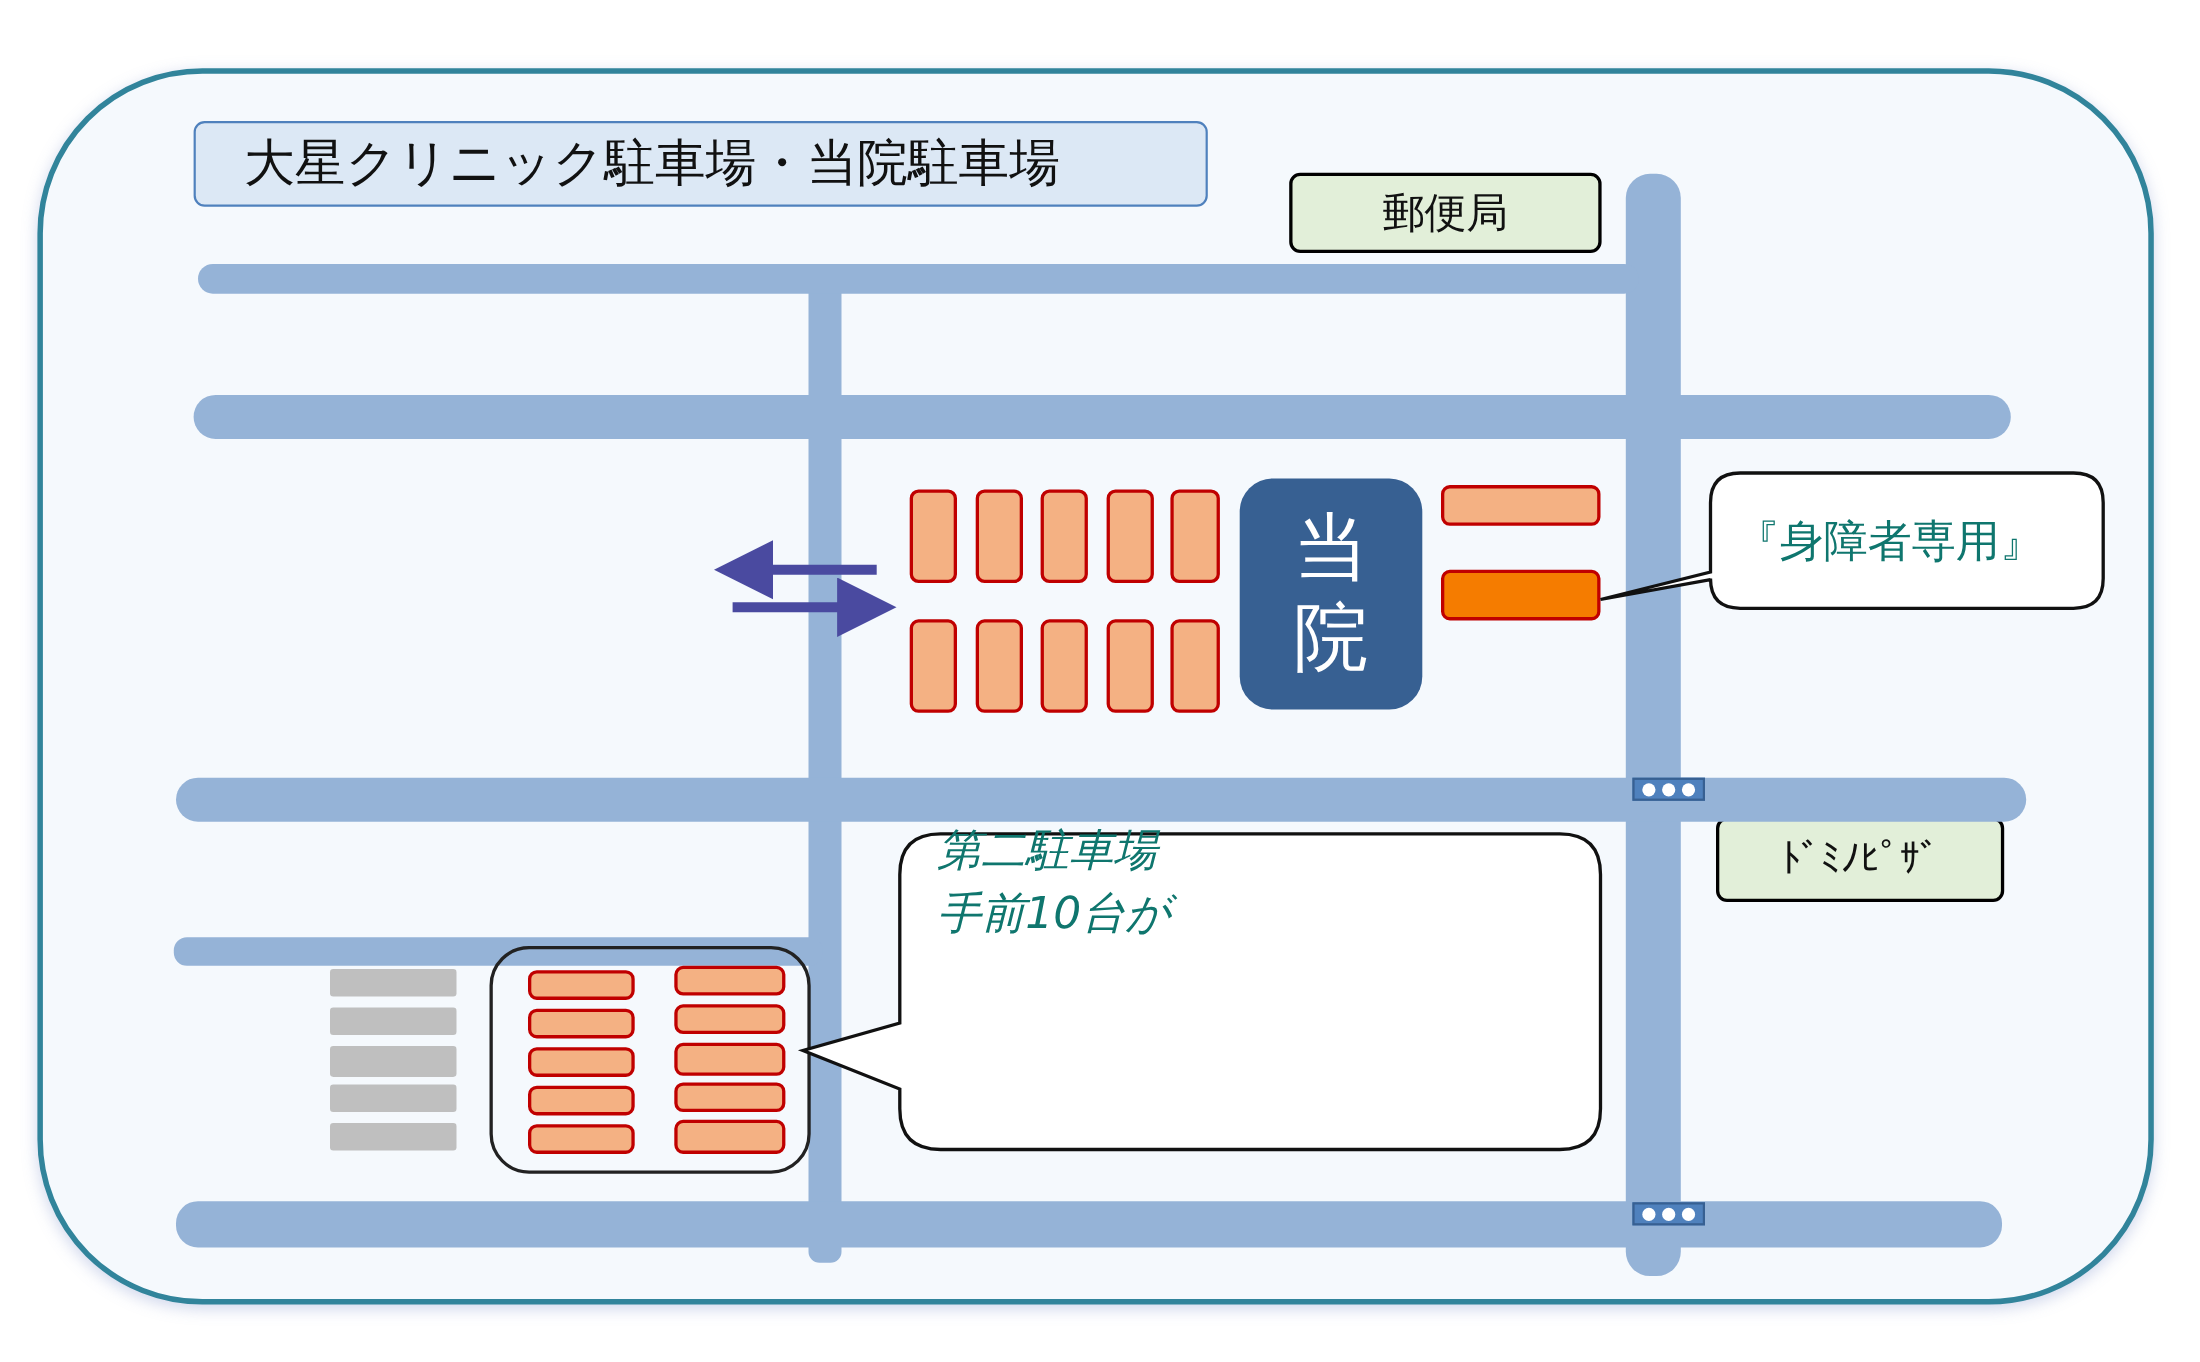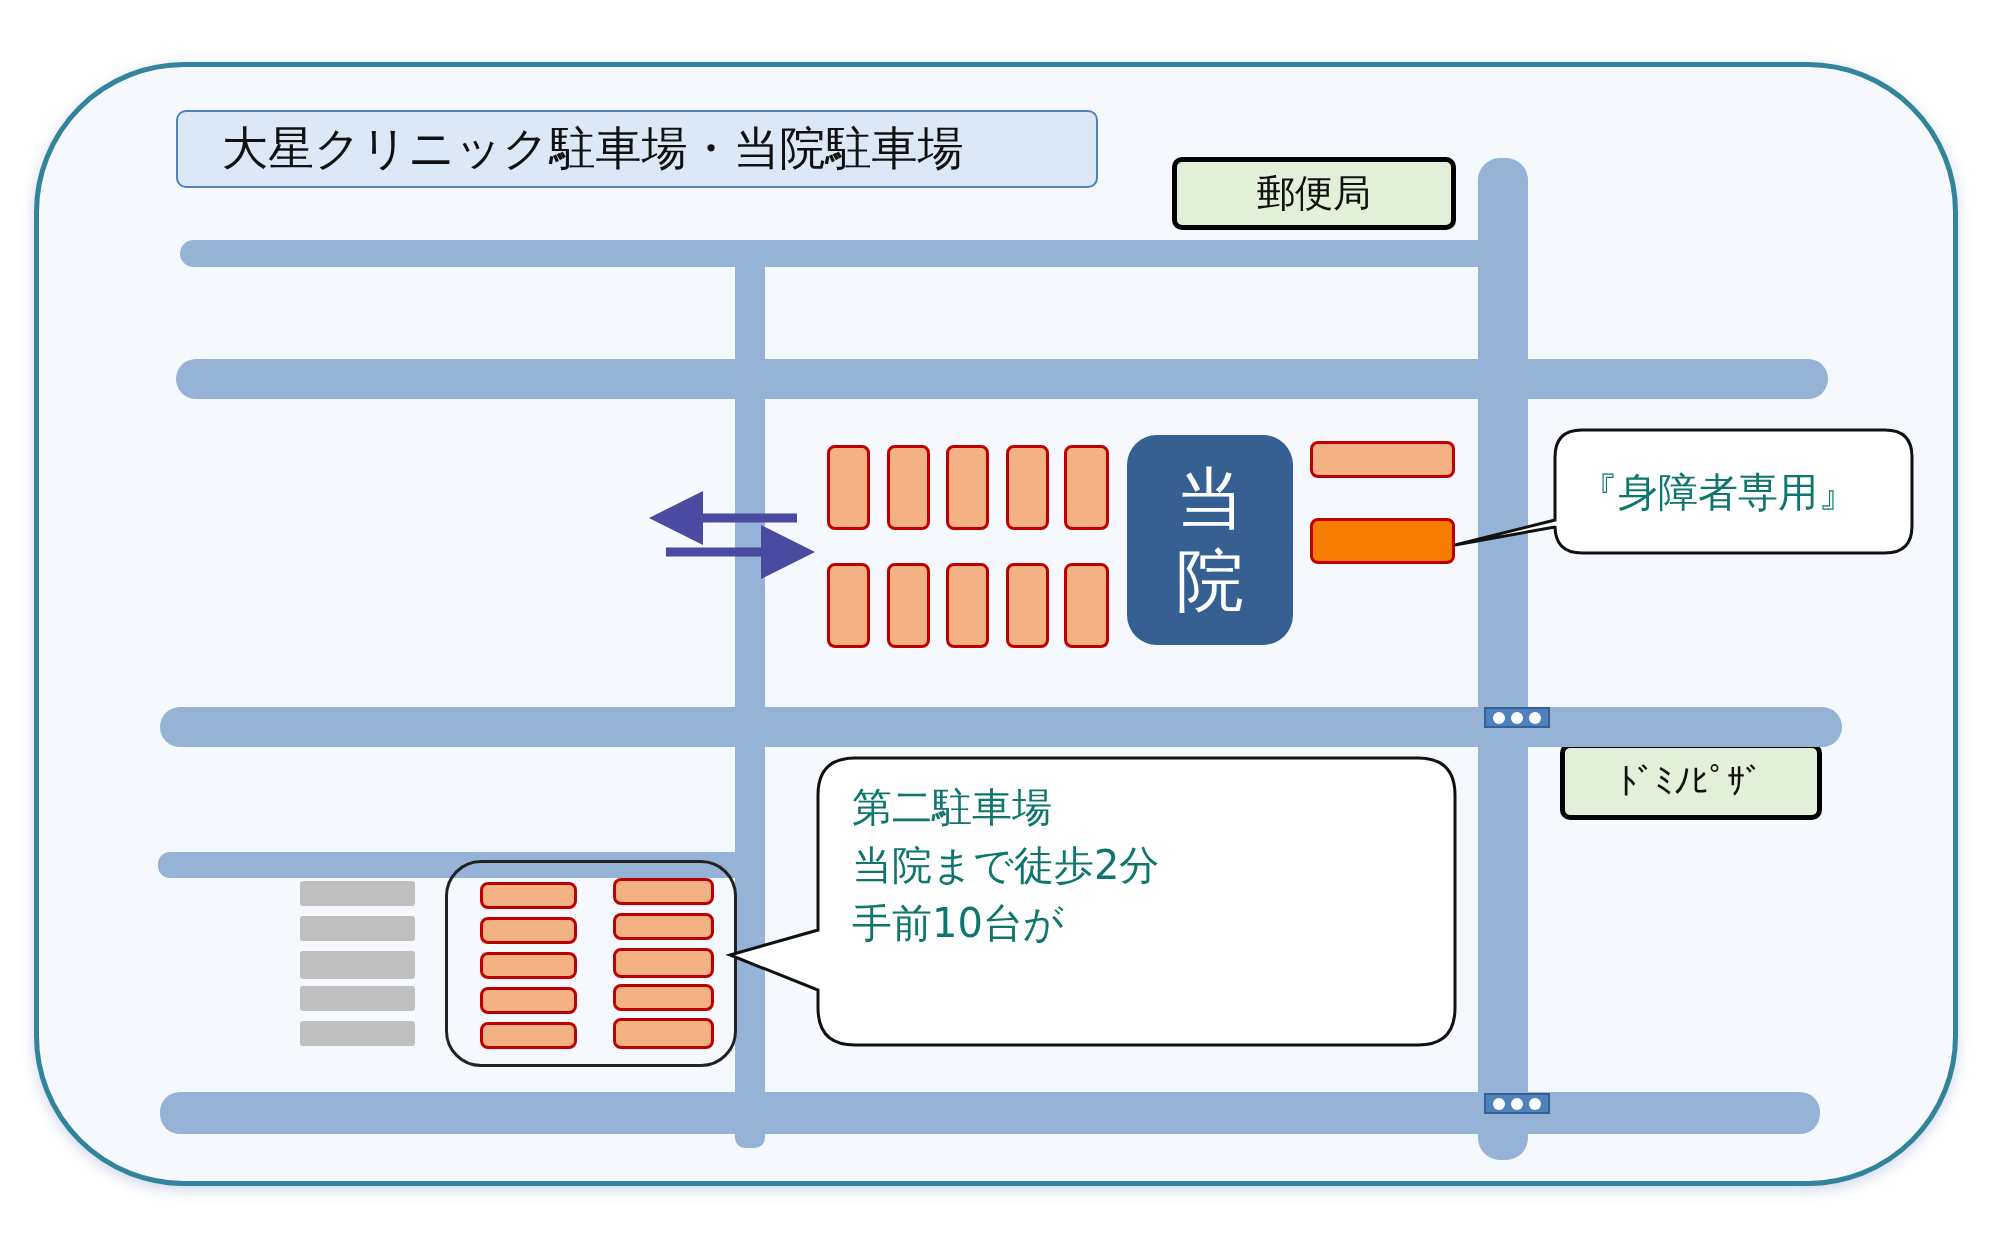--- a/index.html
+++ b/index.html
@@ -6,21 +6,21 @@
   body { width:2000px; height:1238px; position:relative; overflow:hidden;
          font-family:"DejaVu Sans", "Liberation Sans", sans-serif; }
   .abs { position:absolute; box-sizing:border-box; }
   .frame { left:34px; top:62px; width:1924px; height:1124px; border:5px solid #31849b;
            border-radius:150px; background:#f5f9fd; box-shadow:0 4px 14px rgba(120,140,200,0.35); }
   .title-box { left:176px; top:110px; width:922px; height:78px; background:#dce8f5;
                border:2px solid #4f81bd; border-radius:10px; }
   .title-text { left:222px; top:118px; font-size:46px; color:#111; white-space:nowrap; line-height:60px; }
   .road { background:#95b3d7; }
   .road-h { border-radius:16px; }
-  .label-green { background:#e2efd9; border:5px solid #000000; border-radius:10px;
+  .label-green { background:#e2efd9; border:3px solid #000000; border-radius:10px;
                  color:#111; font-size:38px; display:flex; align-items:center; justify-content:center; }
   .slot { background:#f4b183; border:3px solid #c00000; border-radius:8px; }
   .slot-accessible { background:#f57c00; }
   .slot-gray { background:#bfbfbf; border-radius:3px; }
   .hospital { left:1127px; top:435px; width:166px; height:210px; background:#376092;
               border-radius:30px; color:#fff; font-size:68px; display:flex; flex-direction:column;
               align-items:center; justify-content:center; line-height:82px; }
   .crossing { background:#4f81bd; border:2px solid #376092; display:flex; align-items:center;
               justify-content:space-around; padding:0 4px; }
   .crossing .dot { width:12px; height:12px; border-radius:50%; background:#fff; }
@@ -104,17 +104,16 @@
   <line x1="797" y1="518" x2="676" y2="518" stroke="#4a4aa0" stroke-width="9" marker-end="url(#ah)"></line>
   <line x1="666" y1="552" x2="788" y2="552" stroke="#4a4aa0" stroke-width="9" marker-end="url(#ah)"></line>
 
   <path d="M1582,430 H1885 Q1912,430 1912,457 V526 Q1912,553 1885,553 H1582 Q1555,553 1555,526 V527 L1455,545 L1555,520 V457 Q1555,430 1582,430 Z" fill="#ffffff" stroke="#111" stroke-width="3"></path>
 
   <path d="M855,758 H1418 Q1455,758 1455,795 V1008 Q1455,1045 1418,1045 H855 Q818,1045 818,1008 V990 L730,955 L818,930 V795 Q818,758 855,758 Z" fill="#ffffff" stroke="#111" stroke-width="3"></path>
 </svg>
 
 <div class="abs callout-text" style="left:1578px;top:463px;font-size:40px;">『身障者専用』</div>
 
-<div class="abs" style="left:852px;top:778px;">
+<div class="abs" style="left:852px;top:744px;font-style:italic;">
   <div class="callout-text">第二駐車場</div>
-  <div class="callout-text">当院まで徒歩2分</div>
   <div class="callout-text">手前10台が</div>
 </div>
 
 </body></html>

